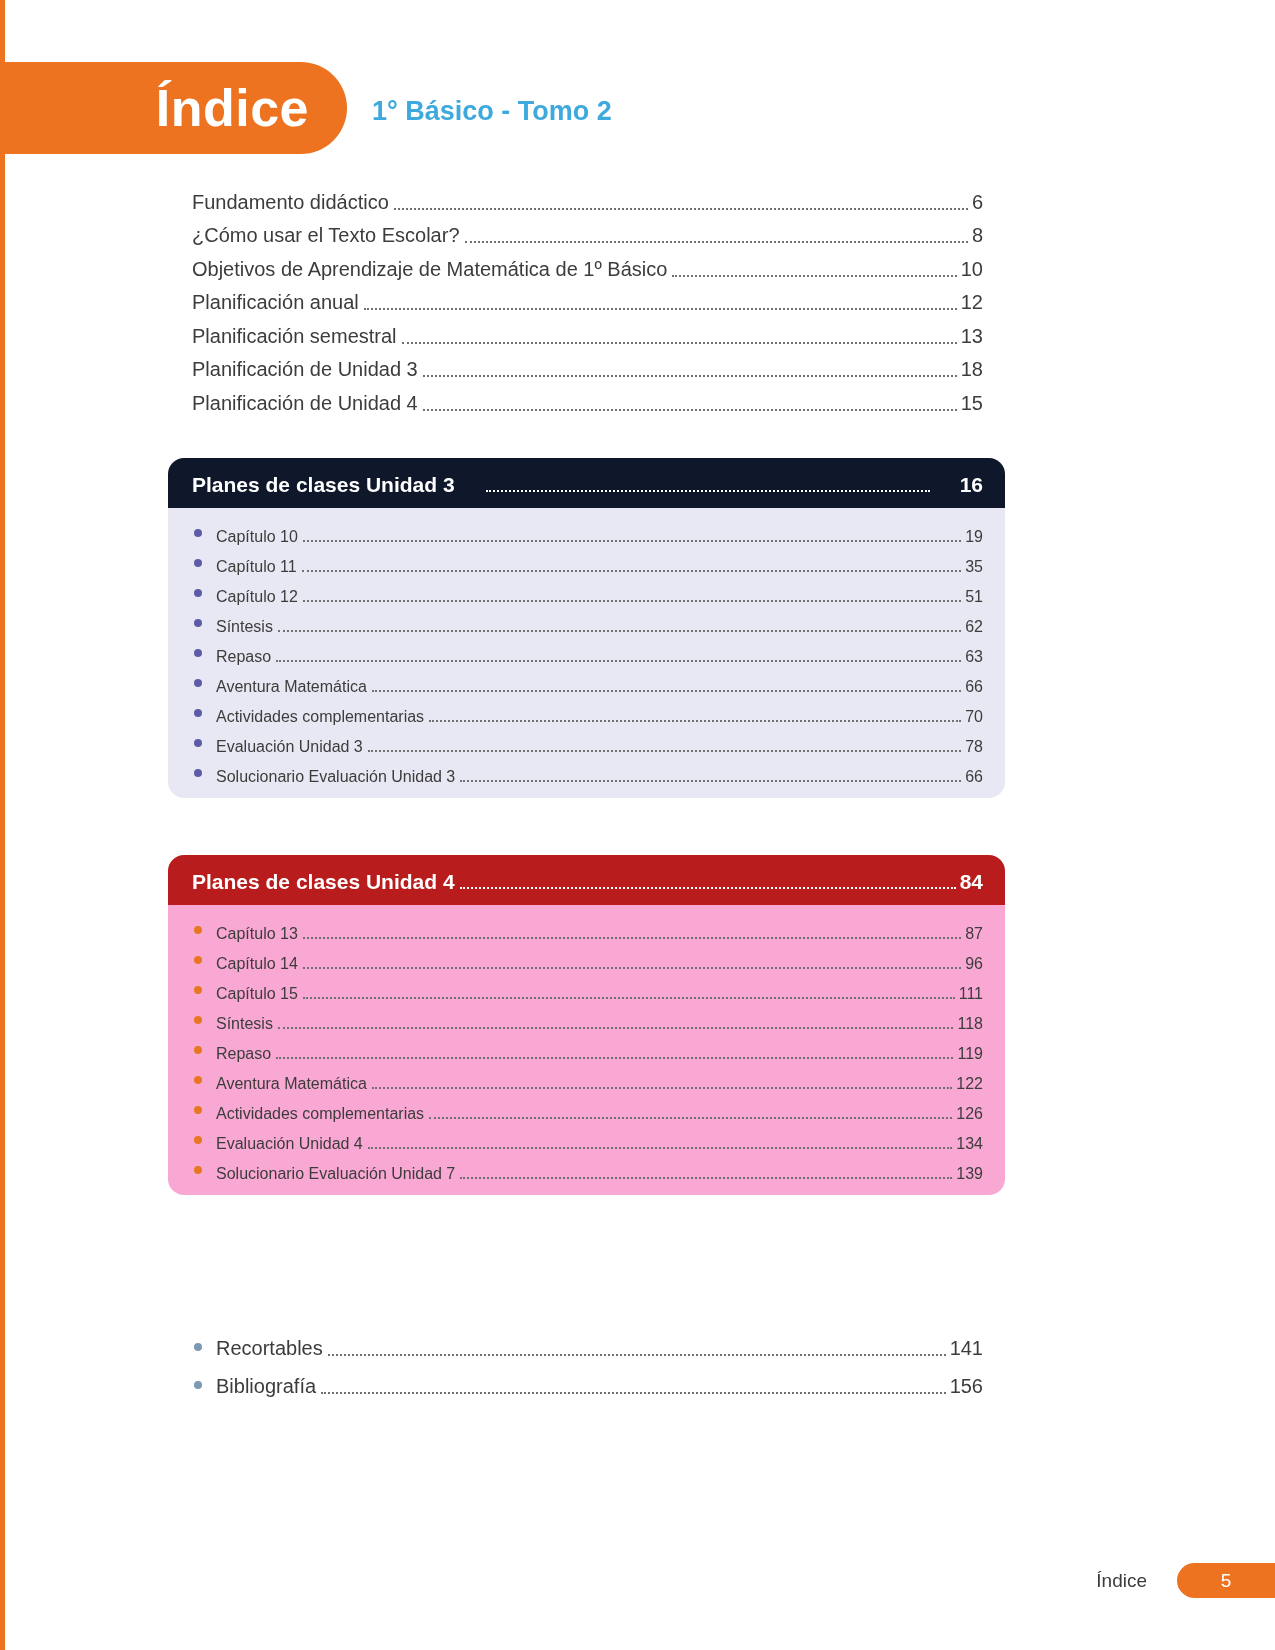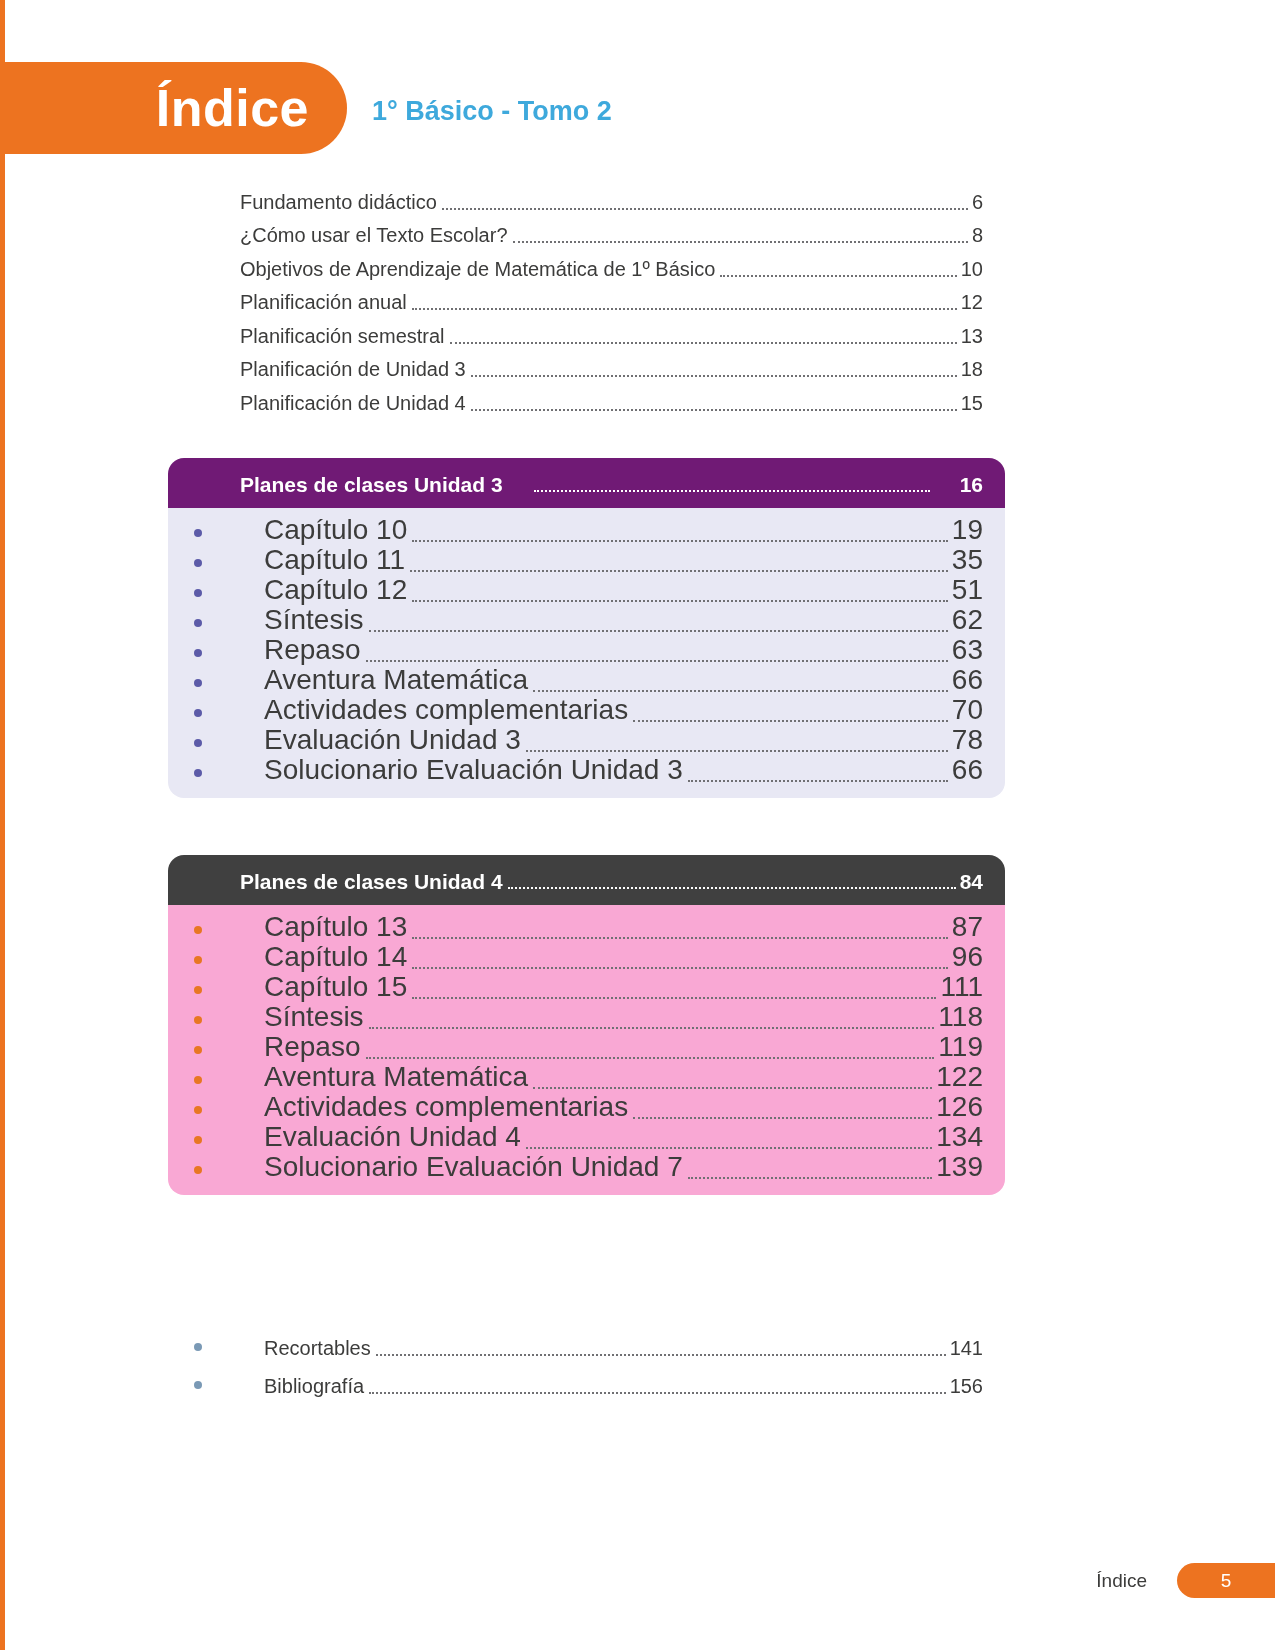--- a/index.html
+++ b/index.html
@@ -31,21 +31,21 @@
   .banner .badge-text {
     color: #ffffff; font-size: 52px; font-weight: bold; letter-spacing: 0.5px;
   }
   .subtitle {
     position: absolute; left: 372px; top: 96px;
     font-size: 27px; font-weight: bold; color: #3EA9DC; text-align: right;
   }
 
   
   .toc-row { display: flex; align-items: flex-end; }
-  .toc-row .label { white-space: nowrap; line-height: 1.15; margin-left: 48px; }
+  .toc-row .label { white-space: nowrap; line-height: 1.15; }
   .toc-row .leader {
     flex: 1; margin: 0 4px 4px 5px;
     border-bottom: 2.5px dotted #707073;
     min-width: 20px;
   }
   .toc-row .pagenum { white-space: nowrap; line-height: 1.15; }
   .bullet {
     width: 8px; height: 8px; border-radius: 50%;
     flex: 0 0 auto; margin: 0 14px 9px 2px;
   }
@@ -66,28 +66,28 @@
     border-radius: 16px 16px 0 0;
     height: 50px; box-sizing: border-box;
     padding: 0 22px 11px 24px;
     display: flex; align-items: flex-end;
     color: #ffffff; font-size: 21px; font-weight: bold;
   }
   .block-header .leader { border-bottom-color: #ffffff; margin-bottom: 5px; }
   .block-body {
     border-radius: 0 0 16px 16px;
     padding: 8px 22px 12px 24px;
-    font-size: 28px;
+    font-size: 16px;
   }
   .block-body .toc-row { height: 30px; }
 
-  .theme-purple .block-header { background: #701a75; gap: 26px; }
+  .theme-purple .block-header { background: #0f172a; gap: 26px; }
   .theme-purple .block-body   { background: #E8E8F4; }
   .theme-purple .bullet       { background: #5C5BA8; }
-  .theme-orange .block-header { background: #404040; }
+  .theme-orange .block-header { background: #b91c1c; }
   .theme-orange .block-body   { background: #f9a8d4; }
   .theme-orange .bullet       { background: #E87722; }
 
   
   .toc-bottom {
     position: absolute; left: 168px; top: 1322px; width: 837px;
     padding: 0 22px 0 24px; box-sizing: border-box;
     font-size: 20px;
   }
   .toc-bottom .toc-row { height: 38px; }

